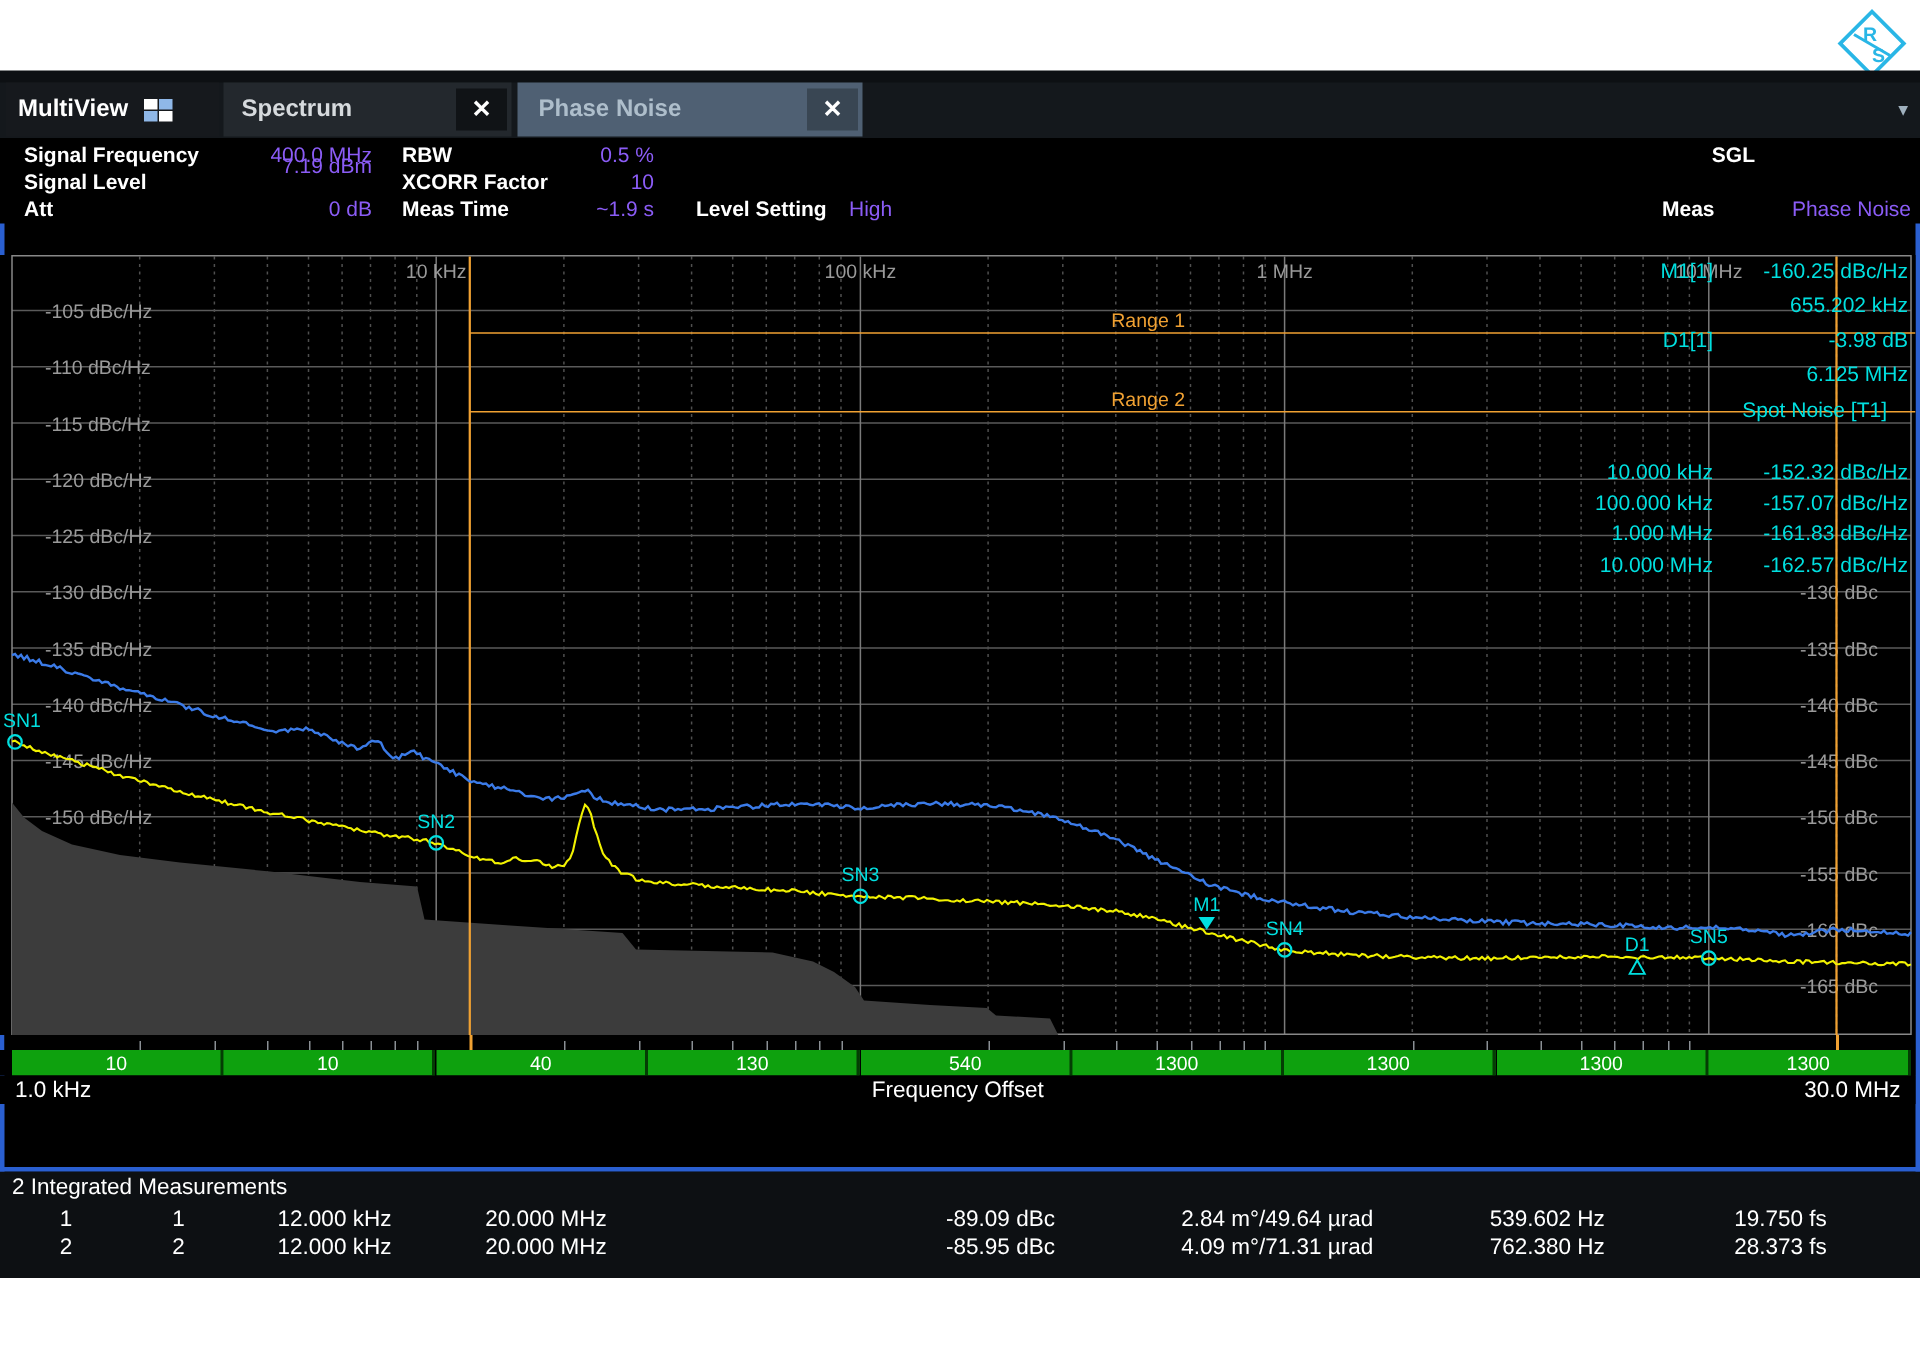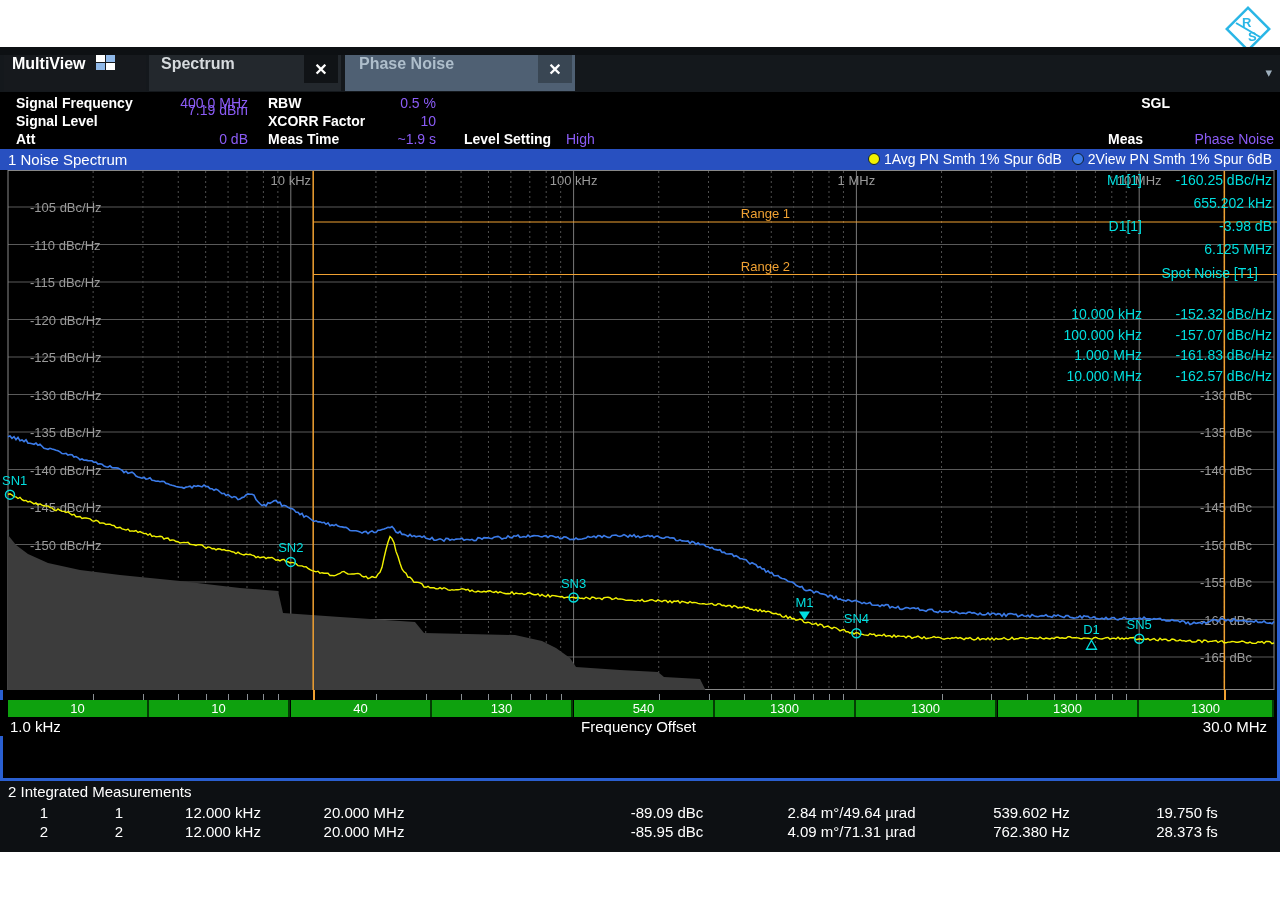--- a/index.html
+++ b/index.html
@@ -6,21 +6,21 @@
   body{width:1280px;height:900px;position:relative;overflow:hidden;background:#ffffff;
        font-family:"Liberation Sans",sans-serif;-webkit-font-smoothing:none;}
   .abs{position:absolute;}
   
   #top-strip{left:0;top:0;width:1280px;height:47px;background:#ffffff;}
   #bottom-strip{left:0;top:852px;width:1280px;height:48px;background:#ffffff;}
   
   #app{left:0;top:47px;width:1280px;height:805px;background:#0d1013;}
   
   #tabbar{left:0;top:8px;width:1280px;height:37px;background:#14181c;}
-  .tab{position:absolute;top:0;height:36px;display:flex;align-items:flex-start;}
+  .tab{position:absolute;top:0;height:36px;display:flex;align-items:center;}
   #tab-multiview{left:4px;width:142px;background:#16191d;}
   #tab-multiview .tlabel{color:#fff;font-weight:bold;font-size:16px;margin-left:8px;}
   #mv-icon{margin-left:10px;width:20px;height:15px;display:grid;grid-template-columns:9px 9px;grid-template-rows:7px 7px;gap:1px;}
   #mv-icon span{display:block;}
   #tab-spectrum{left:149px;width:192px;background:#23282d;}
   #tab-spectrum .tlabel{color:#d6dadd;font-weight:bold;font-size:16px;margin-left:12px;flex:1;}
   #tab-phase{left:345px;width:230px;background:#4f6073;}
   #tab-phase .tlabel{color:#aebecb;font-weight:bold;font-size:16px;margin-left:14px;flex:1;}
   .xbox{width:34px;height:28px;margin-right:3px;display:flex;align-items:center;justify-content:center;
         color:#fff;font-size:16px;font-weight:bold;}
@@ -124,33 +124,20 @@
     <span class="lab" style="left:268px;top:39px">Meas Time</span>
     <span class="val" style="left:340px;top:39px;width:96px">~1.9 s</span>
     <span class="lab" style="left:464px;top:39px">Level Setting</span>
     <span class="val" style="left:566px;top:39px;width:40px;text-align:left">High</span>
     <span class="lab" style="left:1098px;top:3px;width:72px;text-align:right">SGL</span>
     <span class="lab" style="left:1108px;top:39px">Meas</span>
     <span class="val" style="left:1160px;top:39px;width:114px;text-align:right">Phase Noise</span>
   </div>
 
   <div class="abs" id="win1"></div>
-  <div class="abs" id="titlebar">
-    <span class="wtitle">1 Noise Spectrum</span>
-    <span id="legend">
-      <span class="leg">
-          <span class="dot" style="background:#f2f200"></span>
-          <span>1Avg PN Smth 1% Spur 6dB</span>
-        </span>
-      <span class="leg">
-          <span class="dot" style="background:#3b7be8"></span>
-          <span>2View PN Smth 1% Spur 6dB</span>
-        </span>
-    </span>
-  </div>
   <div class="abs" id="chart-wrap"><svg width="1277" height="520" viewBox="0 0 1277 520">
         <line x1="8" y1="37" x2="1274" y2="37" stroke="#5a5a5a" stroke-width="1"></line>
         <line x1="8" y1="74.5" x2="1274" y2="74.5" stroke="#5a5a5a" stroke-width="1"></line>
         <line x1="8" y1="112" x2="1274" y2="112" stroke="#5a5a5a" stroke-width="1"></line>
         <line x1="8" y1="149.5" x2="1274" y2="149.5" stroke="#5a5a5a" stroke-width="1"></line>
         <line x1="8" y1="187" x2="1274" y2="187" stroke="#5a5a5a" stroke-width="1"></line>
         <line x1="8" y1="224.5" x2="1274" y2="224.5" stroke="#5a5a5a" stroke-width="1"></line>
         <line x1="8" y1="262" x2="1274" y2="262" stroke="#5a5a5a" stroke-width="1"></line>
         <line x1="8" y1="299.5" x2="1274" y2="299.5" stroke="#5a5a5a" stroke-width="1"></line>
         <line x1="8" y1="337" x2="1274" y2="337" stroke="#5a5a5a" stroke-width="1"></line>

